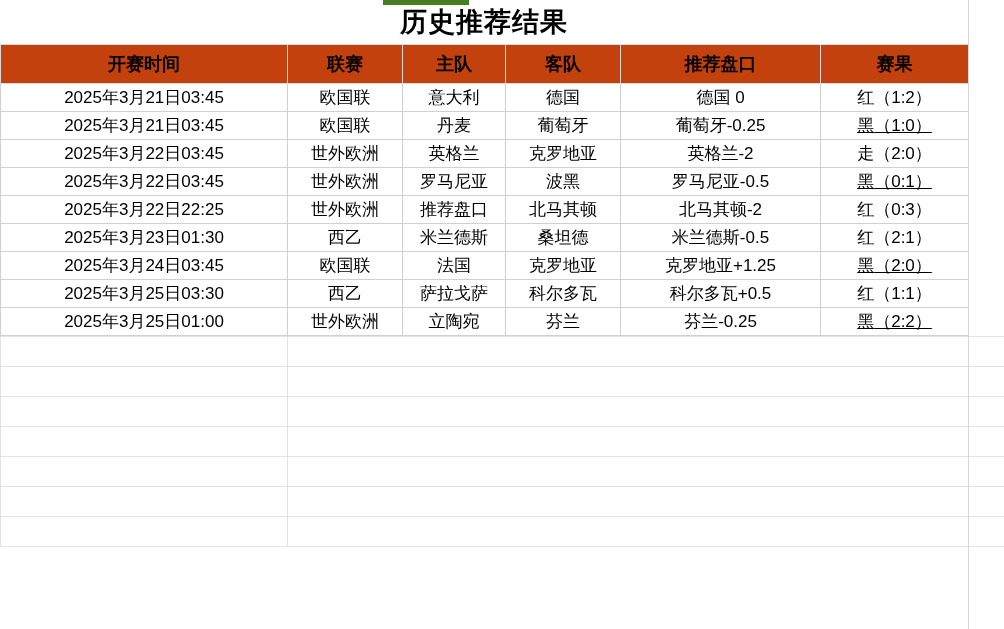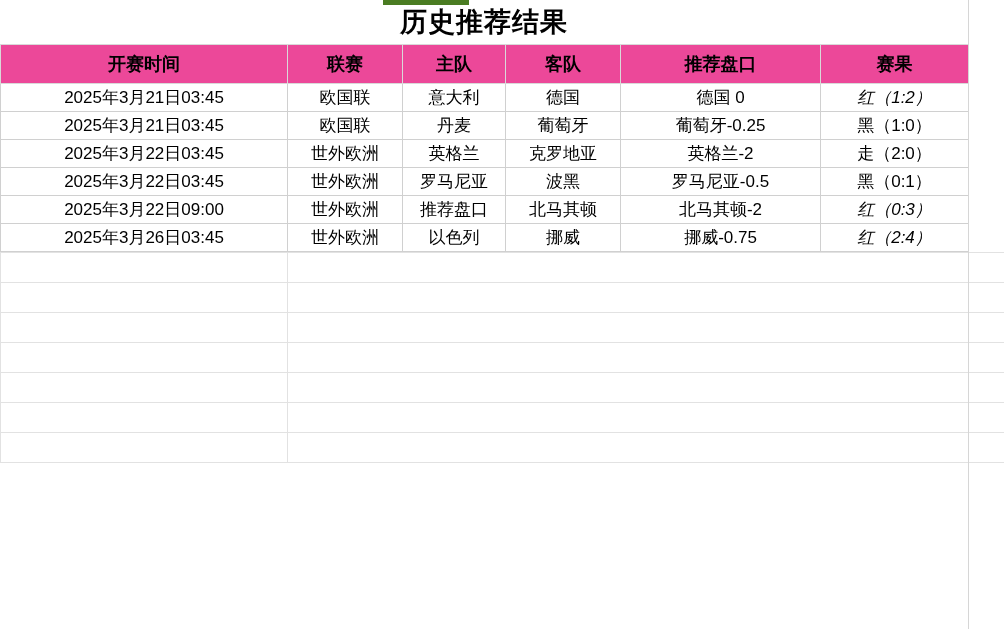--- a/index.html
+++ b/index.html
@@ -70,37 +70,37 @@
     border: 1px solid #d0d0d0;
     font-size: 17px;
     color: #000000;
     text-align: center;
     height: 27px;
     padding: 0 2px;
     overflow: hidden;
     white-space: nowrap;
   }
   table.grid thead th {
-    background: #ec4899;
+    background: #c2410c;
     font-weight: bold;
     font-size: 18px;
     height: 38px;
     border: 1px solid #d9d9d9;
     margin-top: 16px;
   }
   col.c-time  { width: 287px; }
   col.c-lg    { width: 115px; }
   col.c-home  { width: 103px; }
   col.c-away  { width: 115px; }
   col.c-line  { width: 200px; }
   col.c-res   { width: 148px; }
 
   td.res { font-weight: normal; }
-  .res-red  { color: #c00000; font-style: italic; }
-  .res-black{ color: #000000; }
+  .res-red  { color: #c00000; }
+  .res-black{ color: #000000; text-decoration: underline; }
   .res-blue { color: #20b7e0; }
 
   
   .filler {
     width: 1004px;
   }
   table.filler-grid {
     border-collapse: collapse;
     table-layout: fixed;
     width: 1004px;
@@ -180,34 +180,58 @@
         </tr>
         <tr>
           <td>2025年3月22日03:45</td>
           <td>世外欧洲</td>
           <td>罗马尼亚</td>
           <td>波黑</td>
           <td>罗马尼亚-0.5</td>
           <td class="res res-black"><span>黑</span><span>（0:1）</span></td>
         </tr>
         <tr>
-          <td>2025年3月22日09:00</td>
+          <td>2025年3月22日22:25</td>
           <td>世外欧洲</td>
           <td>推荐盘口</td>
           <td>北马其顿</td>
           <td>北马其顿-2</td>
           <td class="res res-red"><span>红</span><span>（0:3）</span></td>
         </tr>
         <tr>
-          <td>2025年3月26日03:45</td>
-          <td>世外欧洲</td>
-          <td>以色列</td>
-          <td>挪威</td>
-          <td>挪威-0.75</td>
-          <td class="res res-red"><span>红</span><span>（2:4）</span></td>
+          <td>2025年3月23日01:30</td>
+          <td>西乙</td>
+          <td>米兰德斯</td>
+          <td>桑坦德</td>
+          <td>米兰德斯-0.5</td>
+          <td class="res res-red"><span>红</span><span>（2:1）</span></td>
+        </tr>
+        <tr>
+          <td>2025年3月24日03:45</td>
+          <td>欧国联</td>
+          <td>法国</td>
+          <td>克罗地亚</td>
+          <td>克罗地亚+1.25</td>
+          <td class="res res-black"><span>黑</span><span>（2:0）</span></td>
+        </tr>
+        <tr>
+          <td>2025年3月25日03:30</td>
+          <td>西乙</td>
+          <td>萨拉戈萨</td>
+          <td>科尔多瓦</td>
+          <td>科尔多瓦+0.5</td>
+          <td class="res res-red"><span>红</span><span>（1:1）</span></td>
+        </tr>
+        <tr>
+          <td>2025年3月25日01:00</td>
+          <td>世外欧洲</td>
+          <td>立陶宛</td>
+          <td>芬兰</td>
+          <td>芬兰-0.25</td>
+          <td class="res res-black"><span>黑</span><span>（2:2）</span></td>
         </tr>
       </tbody>
   </table>
 
   <div class="filler">
     <table class="filler-grid">
       <colgroup>
           <col class="f1">
           <col class="f2">
           <col class="f3">

